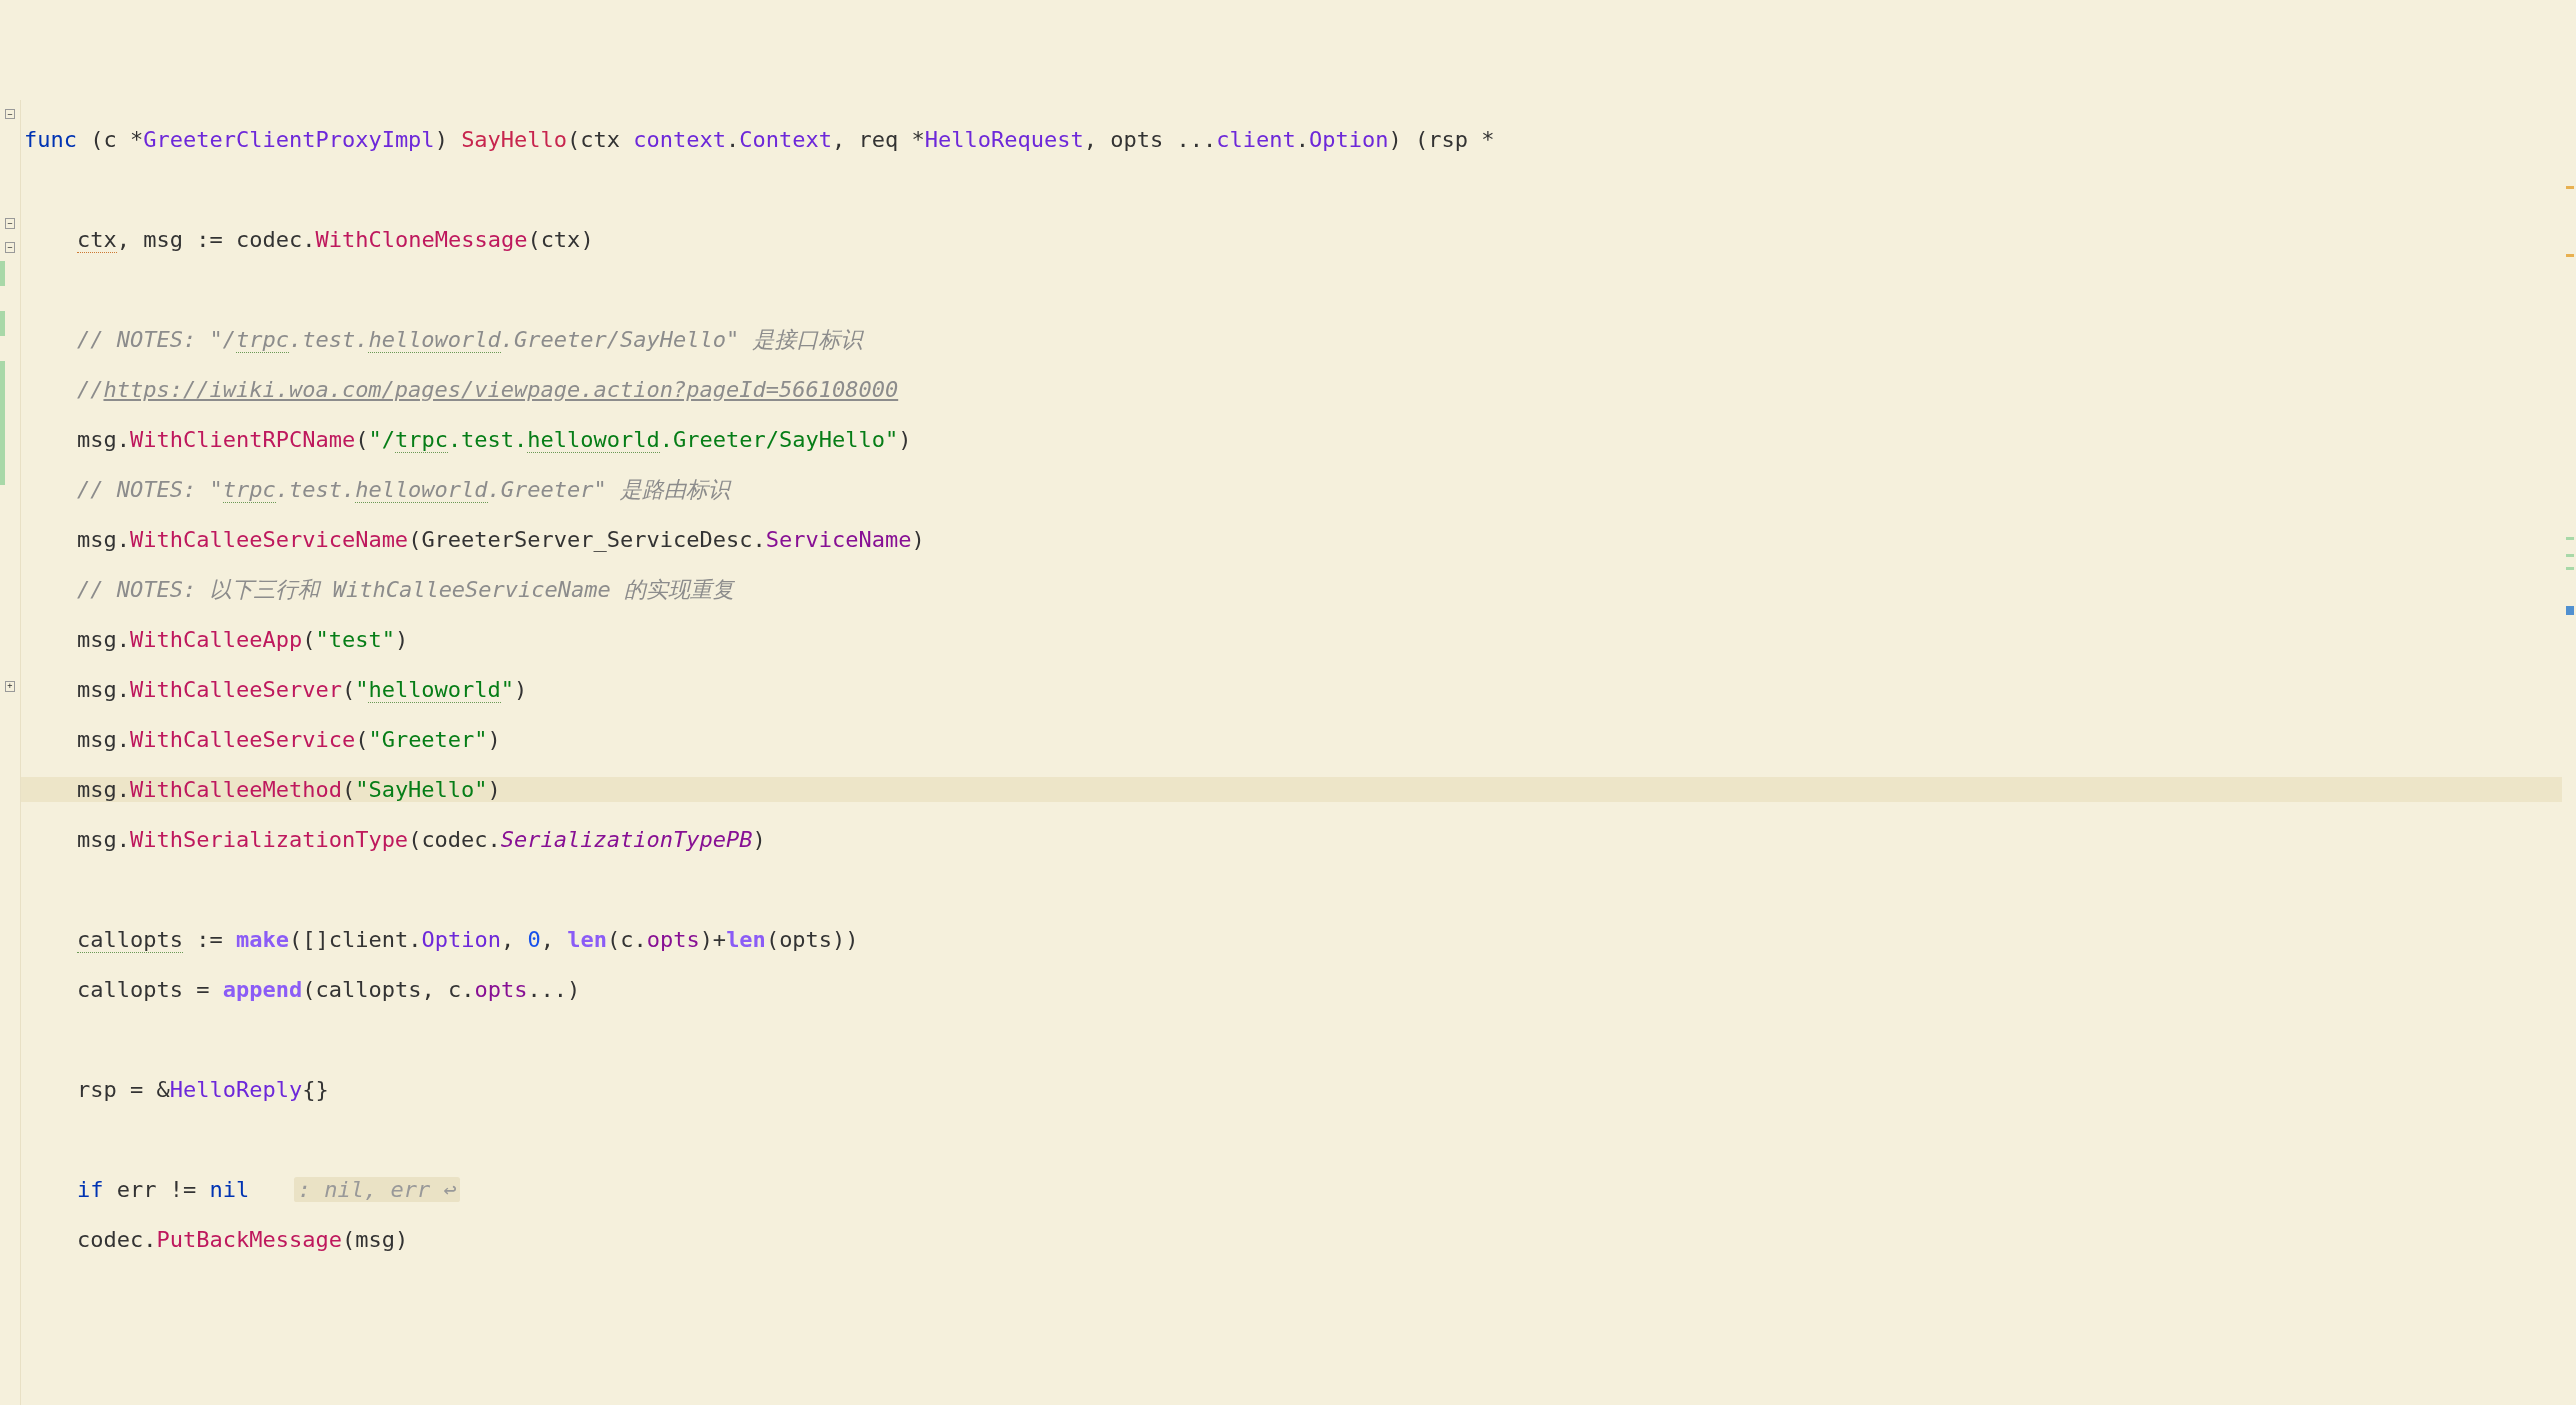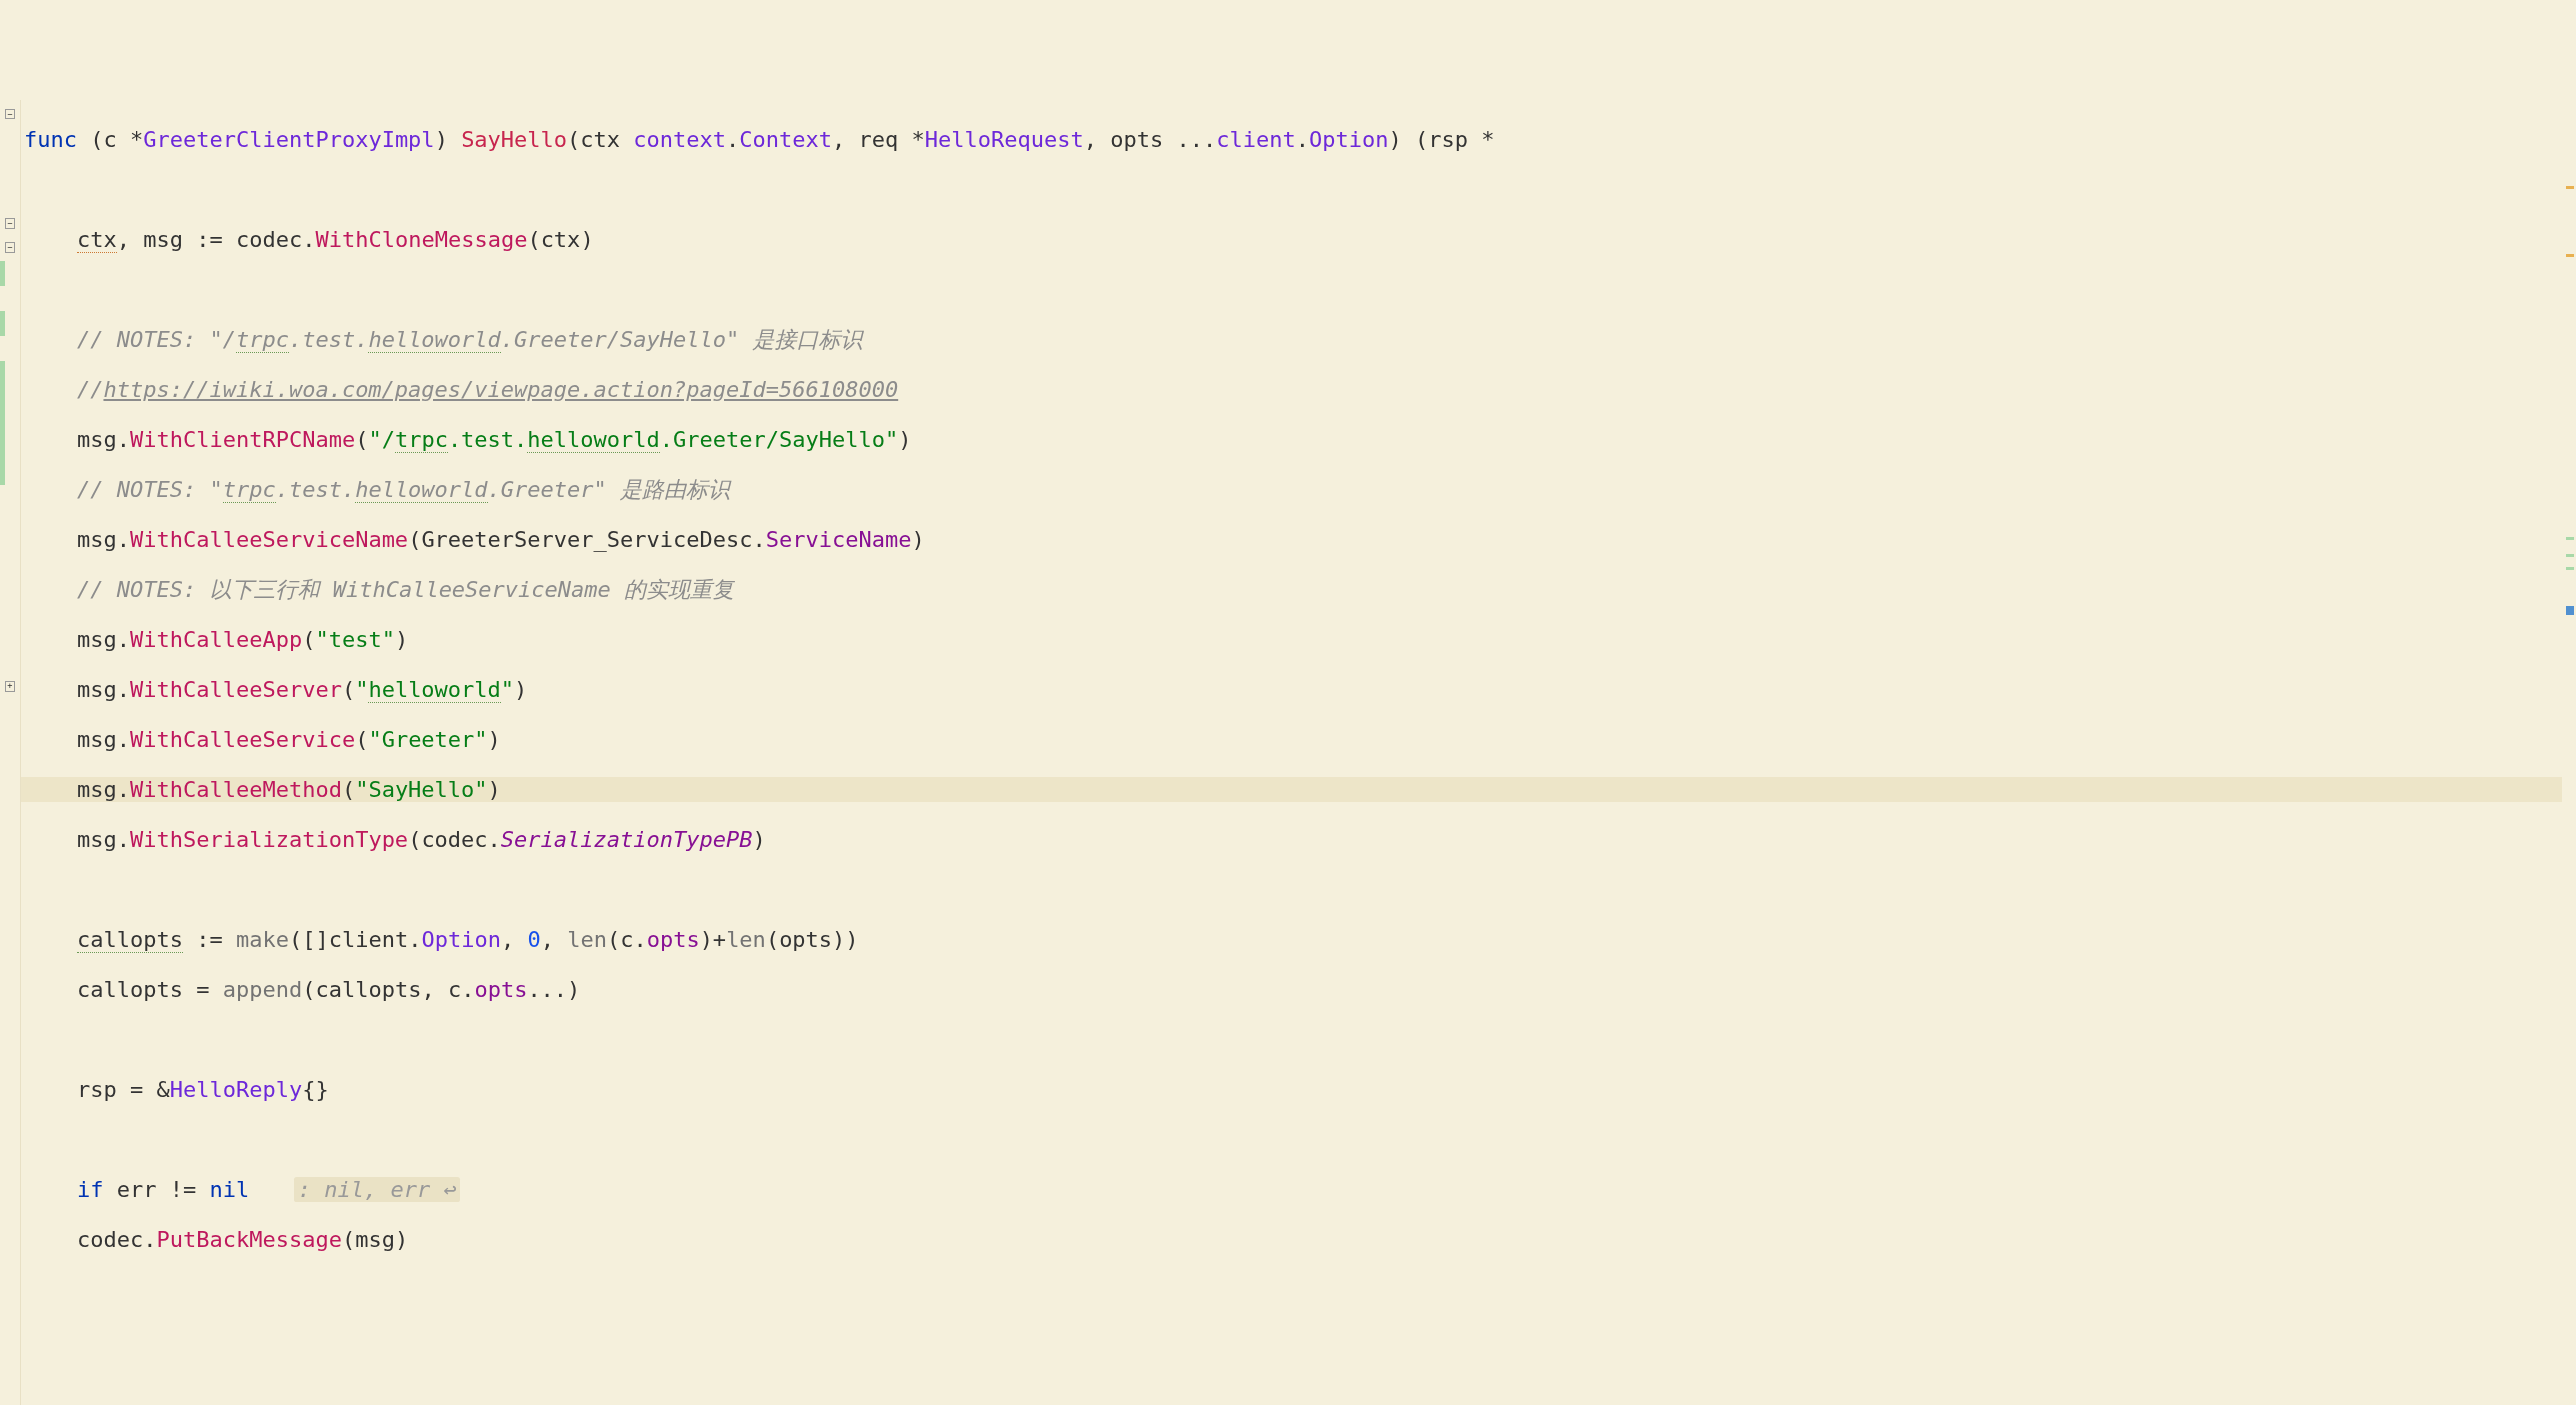--- a/index.html
+++ b/index.html
@@ -62,21 +62,21 @@
     .line.highlighted {
       background: #ede5c8;
     }
     .kw { color: #0033b3; }
     .fn { color: #c7254e; }
     .type { color: #6d28d9; }
     .str { color: #067d17; }
     .num { color: #1750eb; }
     .comment { color: #8c8c8c; font-style: italic; }
     .link { color: #8c8c8c; font-style: italic; text-decoration: underline; }
-    .builtin { color: #737373; }
+    .builtin { color: #8b5cf6; font-weight: bold; }
     .method { color: #be185d; }
     .field { color: #871094; }
     .hint { color: #999; background: #eae2c5; padding: 0 3.4px; border-radius: 2.6px; font-style: italic; margin-left: 32px; }
     .typo { border-bottom: 1.7px dotted #6a9955; }
     .warn { border-bottom: 1.7px dotted #cc7832; }
     
     .change-marker {
       position: absolute;
       left: 0;
       width: 5.1px;

